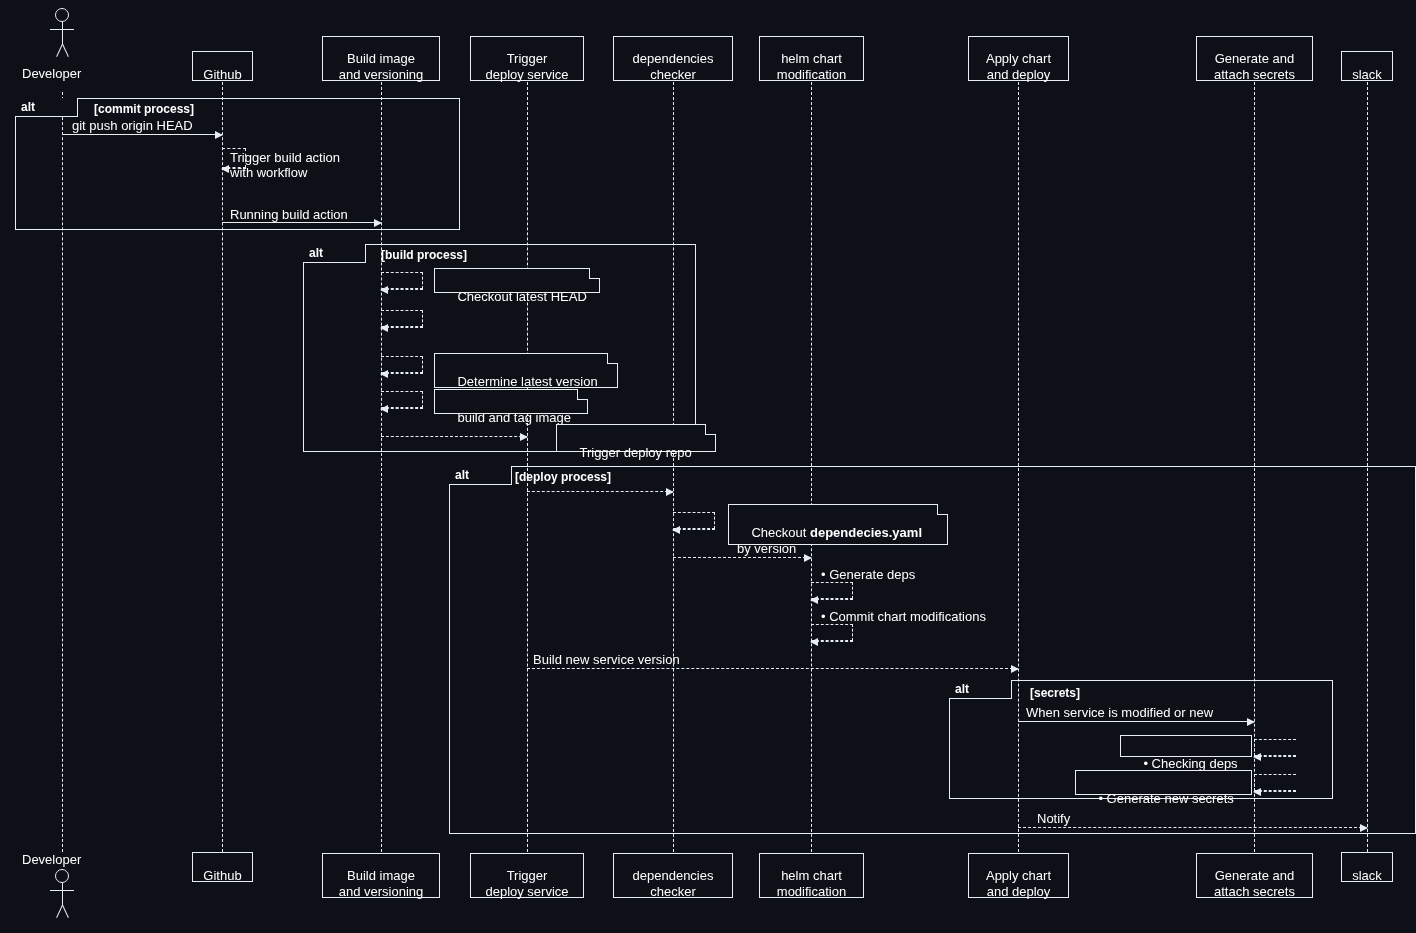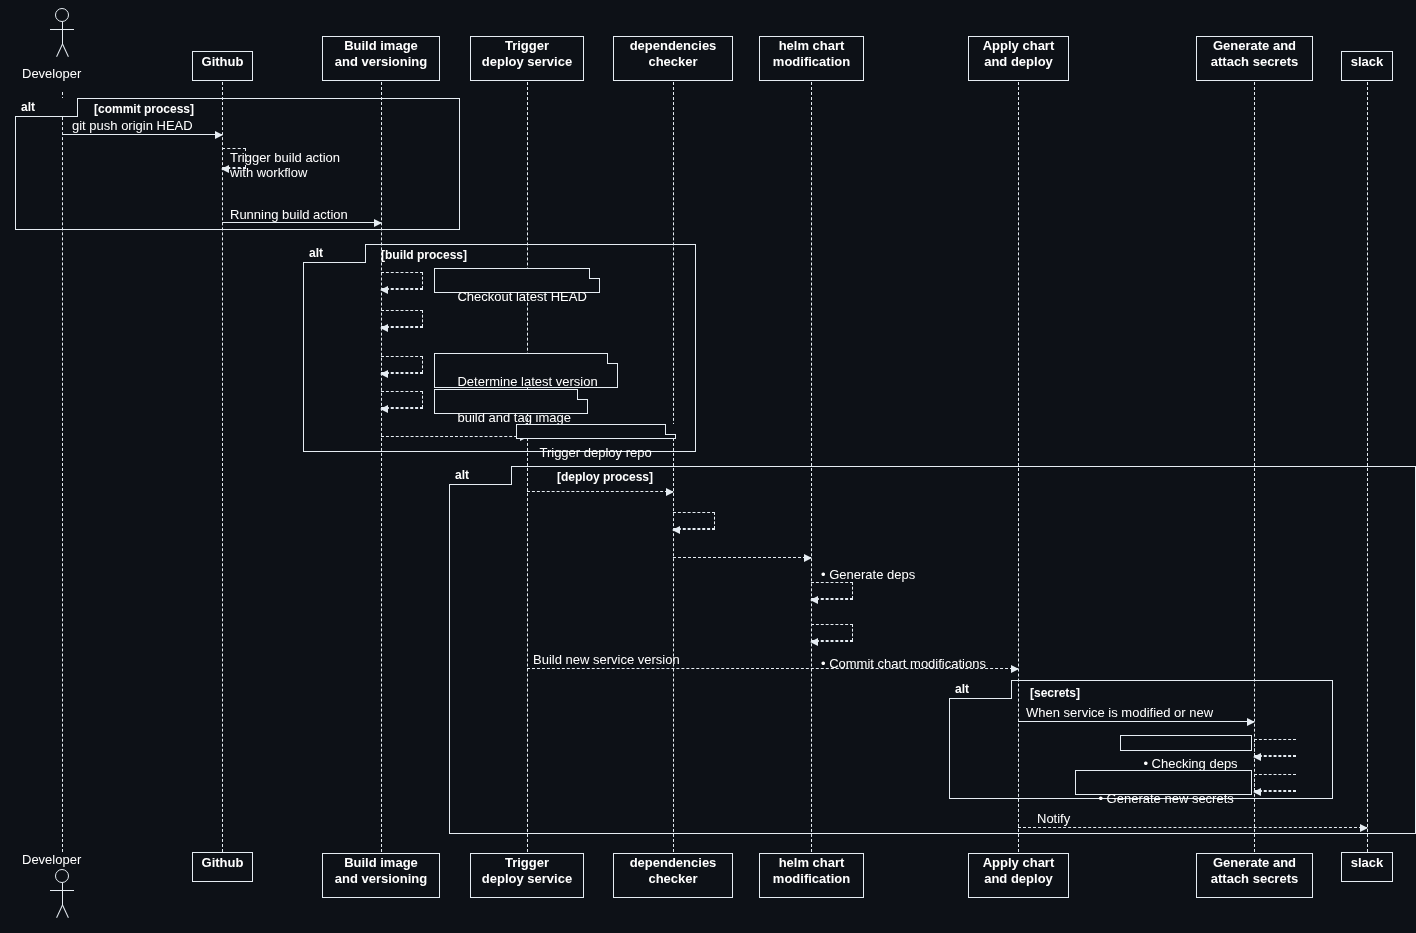--- a/index.html
+++ b/index.html
@@ -27,24 +27,23 @@
     height: 768px;
   }
   .actor-box {
     position: absolute;
     border: 1px solid #e6edf3;
     background: #0d1117;
     color: #ffffff;
     font-size: 13px;
     line-height: 16px;
     text-align: center;
-    padding: 1px 8px;
+    padding: 14px 8px;
     box-sizing: border-box;
     white-space: pre;
-    font-weight: bold;
   }
   
   .stick {
     position: absolute;
   }
   .stick .head {
     position: absolute;
     width: 14px; height: 14px;
     border: 1px solid #e6edf3;
     border-radius: 50%;
@@ -286,73 +285,77 @@
     <div class="arrow-l"></div>
   </div>
   <div class="note" style="left:434px; top:389px; width:154px; height:25px;">
     <span>build and tag image</span>
     <div class="fold"></div>
   </div>
 
   <div class="msg dashed" style="left:381px; top:436px; width:146px;">
     <div class="arrow-r"></div>
   </div>
-  <div class="note" style="left:516px; top:424px; width:160px; height:15px;padding-left:8px;">
+  <div class="note" style="left:556px; top:424px; width:160px; height:28px;padding-left:8px;">
     <span>Trigger deploy repo</span>
     <div class="fold"></div>
   </div>
 
   <div class="frame" style="left:449px; top:466px; width:967px; height:368px;"></div>
   <div class="frame-tab" style="left:449px; top:466px; width:63px;">alt</div>
-  <div class="frame-cond" style="left:557px; top:470px;">[deploy process]</div>
+  <div class="frame-cond" style="left:515px; top:470px;">[deploy process]</div>
 
   <div class="msg dashed" style="left:527px; top:491px; width:146px;">
     <div class="arrow-r"></div>
   </div>
 
   <div class="selfmsg dashed" style="left:673px; top:512px; width:42px; height:17px;"></div>
   <div class="msg dashed" style="left:673px; top:529px; width:42px;">
     <div class="arrow-l"></div>
   </div>
+  <div class="note" style="left:728px; top:504px; width:220px; height:41px;">
+    Checkout <b>dependecies.yaml</b><br>by version
+    <div class="fold"></div>
+  </div>
 
   <div class="msg dashed" style="left:673px; top:557px; width:138px;">
     <div class="arrow-r"></div>
   </div>
 
   <div class="selfmsg dashed" style="left:811px; top:582px; width:42px; height:17px;"></div>
   <div class="msg dashed" style="left:811px; top:599px; width:42px;">
     <div class="arrow-l"></div>
   </div>
   <div class="msg-label" style="left:821px; top:567px;">• Generate deps</div>
 
   <div class="selfmsg dashed" style="left:811px; top:624px; width:42px; height:17px;"></div>
   <div class="msg dashed" style="left:811px; top:641px; width:42px;">
     <div class="arrow-l"></div>
   </div>
-  <div class="msg-label" style="left:821px; top:609px;margin-top:47px;">• Commit chart modifications</div>
+  <div class="msg-label" style="left:821px; top:609px;">• Commit chart modifications</div>
 
   <div class="msg dashed" style="left:527px; top:668px; width:491px;">
     <div class="arrow-r"></div>
   </div>
   <div class="msg-label" style="left:533px; top:652px;">Build new service version</div>
 
   <div class="frame" style="left:949px; top:680px; width:384px; height:119px;"></div>
   <div class="frame-tab" style="left:949px; top:680px; width:63px;">alt</div>
   <div class="frame-cond" style="left:1030px; top:686px;">[secrets]</div>
 
   <div class="msg solid" style="left:1018px; top:721px; width:236px;">
     <div class="arrow-r"></div>
   </div>
   <div class="msg-label" style="left:1026px; top:705px;">When service is modified or new</div>
 
   <div class="selfmsg dashed-left" style="left:1254px; top:739px; width:42px; height:17px;"></div>
   <div class="msg dashed" style="left:1254px; top:756px; width:42px;">
     <div class="arrow-l"></div>
   </div>
-  <div class="note" style="left:1120px; top:735px; width:132px; height:16px; text-align:left;">
+  <div class="note" style="left:1120px; top:735px; width:132px; height:22px; text-align:left;">
     <span>• Checking deps</span>
   </div>
 
   <div class="selfmsg dashed-left" style="left:1254px; top:774px; width:42px; height:17px;"></div>
   <div class="msg dashed" style="left:1254px; top:791px; width:42px;">
     <div class="arrow-l"></div>
   </div>
   <div class="note" style="left:1075px; top:770px; width:177px; height:25px; text-align:left;">
     <span>• Generate new secrets</span>
   </div>

